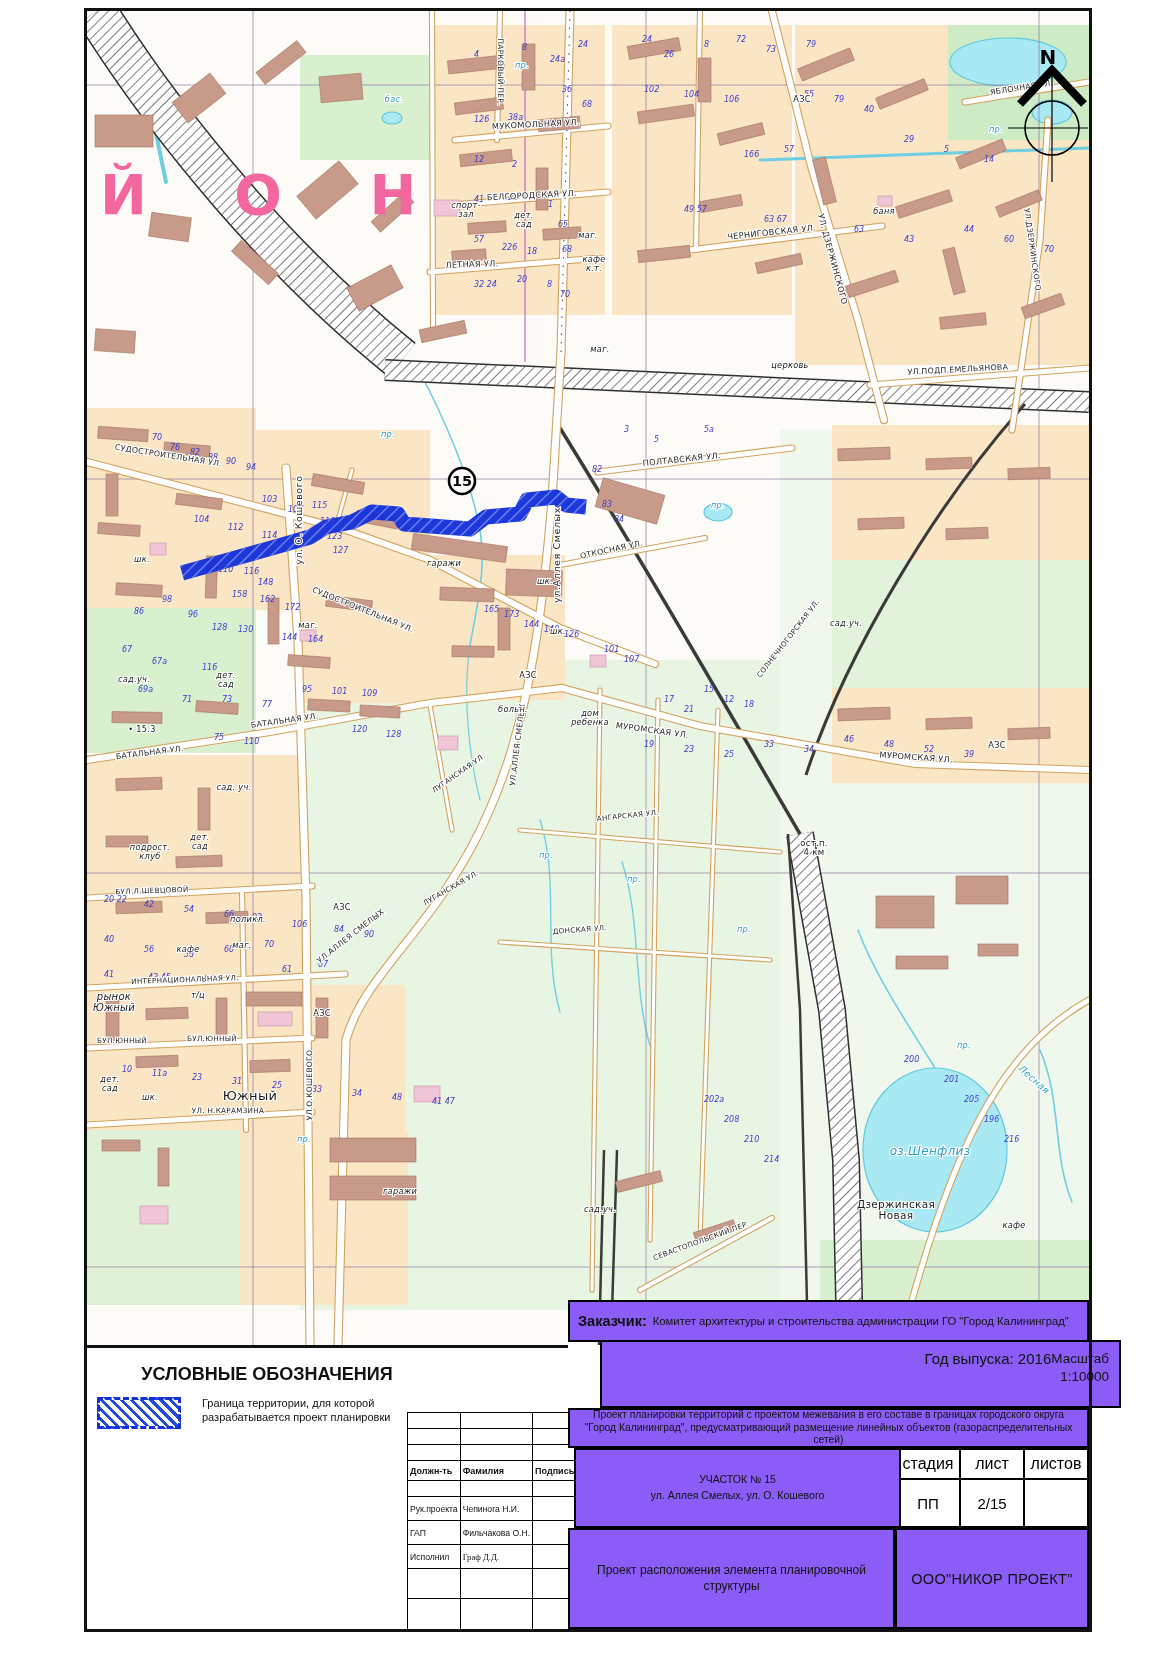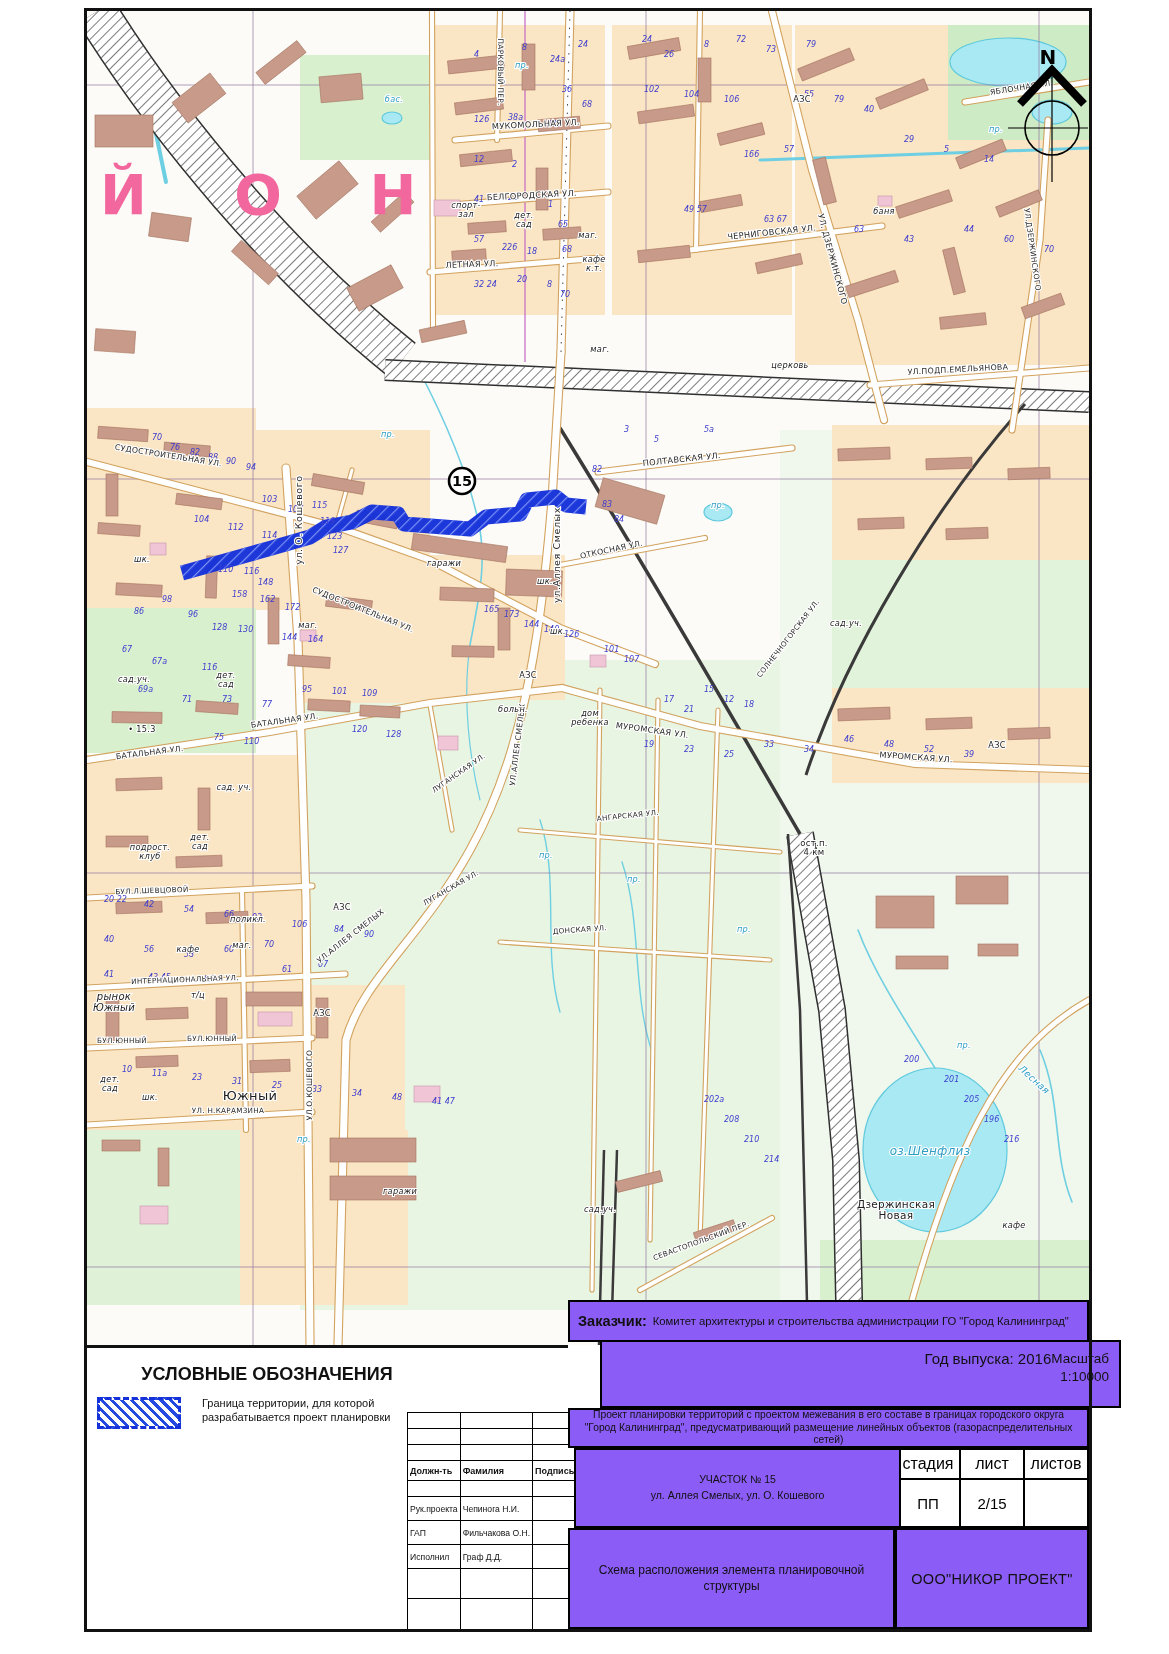--- a/index.html
+++ b/index.html
@@ -585,21 +585,21 @@
           <td style="width: 72px;">Чепинога Н.И.</td>
           <td style="width: 46px;"></td>
         </tr>
         <tr style="height: 24px;">
           <td style="width: 45px;">ГАП</td>
           <td style="width: 72px;">Фильчакова О.Н.</td>
           <td style="width: 46px;"></td>
         </tr>
         <tr style="height: 24px;">
           <td style="width: 45px;">Исполнил</td>
-          <td style="width: 72px;">Граф Д.Д.</td>
+          <td style="width: 72px; font-family: Liberation Serif, serif;">Граф Д.Д.</td>
           <td style="width: 46px;"></td>
         </tr>
         <tr style="height: 30px;">
           <td style="width: 45px;"></td>
           <td style="width: 72px;"></td>
           <td style="width: 46px;"></td>
         </tr>
         <tr style="height: 31px;">
           <td style="width: 45px;"></td>
           <td style="width: 72px;"></td>
@@ -630,17 +630,17 @@
 
   <div id="stage-grid" class="abs">
     <div class="hdr">стадия</div>
     <div class="hdr">лист</div>
     <div class="hdr">листов</div>
     <div class="val">ПП</div>
     <div class="val">2/15</div>
     <div class="val"></div>
   </div>
 
-  <div id="scheme-box" class="abs cell">Схема расположения элемента планировочной структуры</div>
+  <div id="scheme-box" class="abs cell">Проект расположения элемента планировочной структуры</div>
   <div id="company-box" class="abs cell">ООО"НИКОР ПРОЕКТ"</div>
 
   <div id="sheet-frame" class="abs"></div>
 </div>
 
 </body></html>

